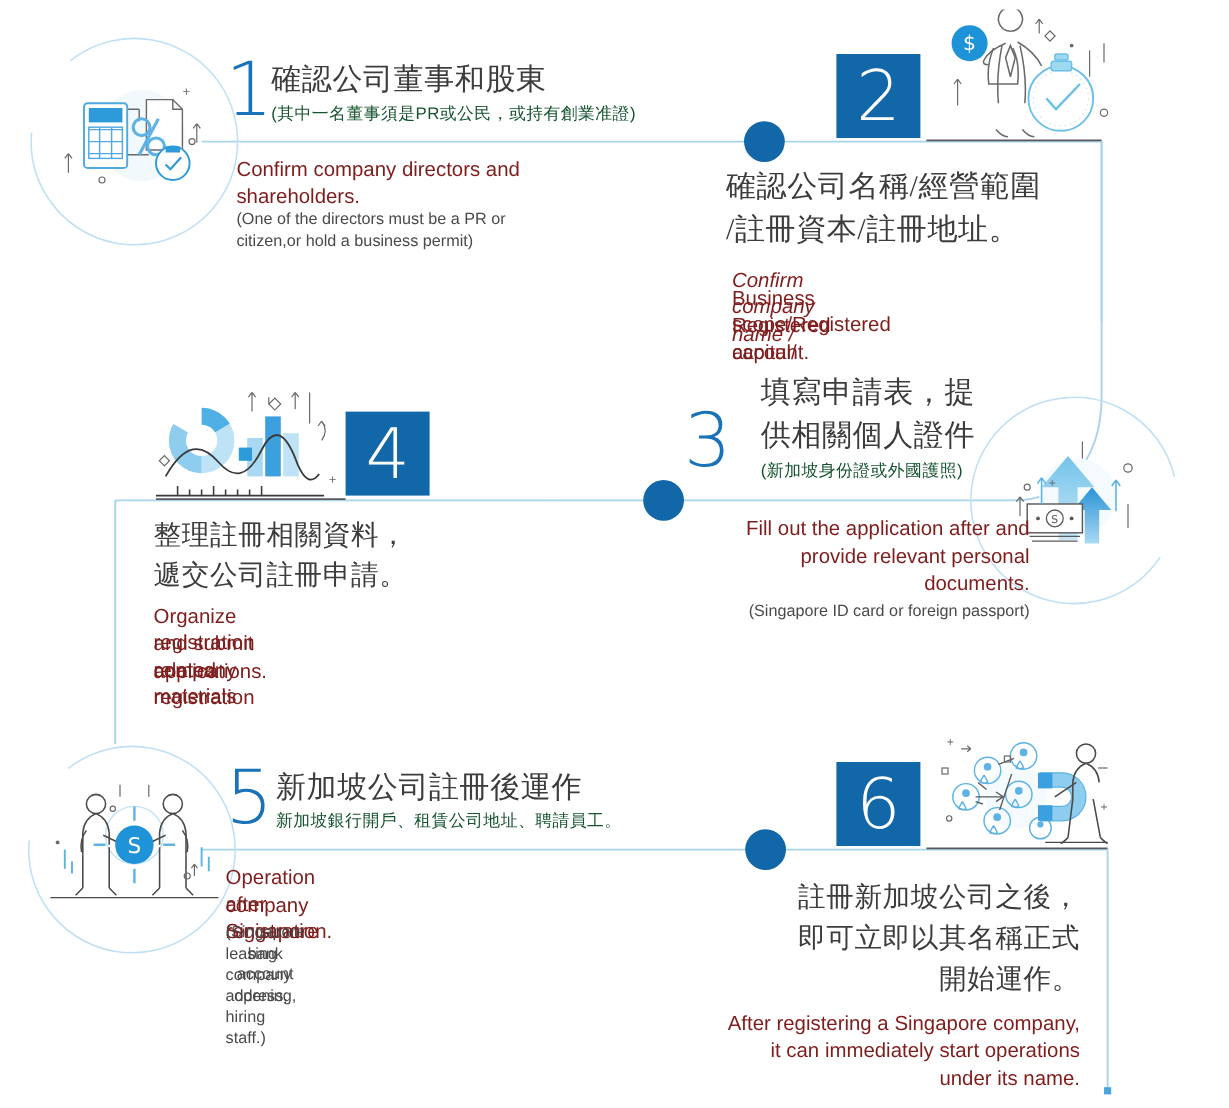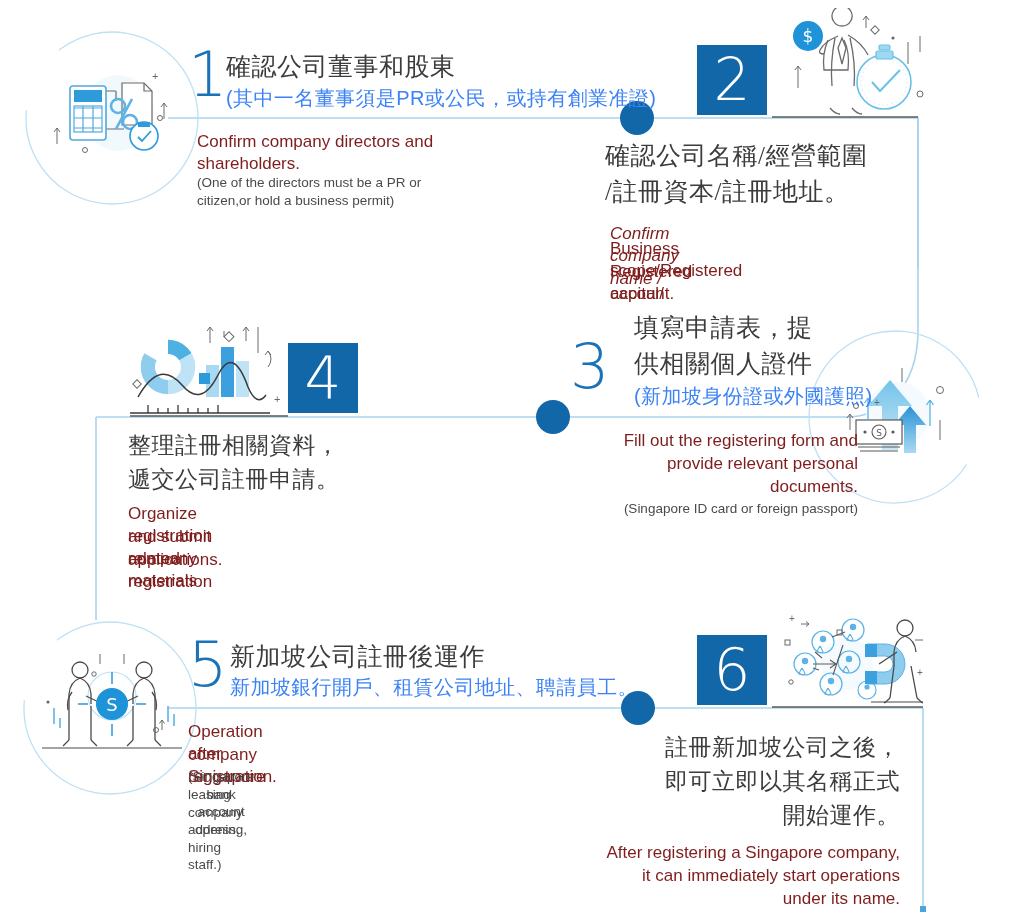--- a/index.html
+++ b/index.html
@@ -25,21 +25,21 @@
     font-family:"DejaVu Sans","Liberation Sans",sans-serif;
     font-weight:300;font-size:58px;line-height:1;
   }
 
   
   .cn-head{
     font-size:25px;color:#3c3c3c;font-weight:400;line-height:1.18;
     letter-spacing:0.5px;white-space:nowrap;font-family:Liberation Serif, serif;
   }
   .cn-sub{
-    font-size:20px;color:#3b82f6;line-height:1.3;letter-spacing:0.4px;
+    font-size:14px;color:#14532d;line-height:1.3;letter-spacing:0.4px;
     white-space:nowrap;
   }
   .en-main{
     font-size:17px;color:#7f1d1d;line-height:1.32;font-weight:400;
   }
   .en-small{
     font-size:13.5px;color:#4a4a4a;line-height:1.3;
   }
   .cn-body{
     font-size:23px;color:#3c3c3c;line-height:1.32;letter-spacing:0.5px;
@@ -198,21 +198,21 @@
       </g>
       <text x="34" y="48" fill="#6a6a6a" font-size="10">+</text>
       <circle cx="100" cy="32" r="3.5" fill="none" stroke="#6a6a6a" stroke-width="1"></circle>
       <circle cx="16" cy="48" r="2.5" fill="none" stroke="#6a6a6a" stroke-width="1"></circle>
     </svg>
 
     <div class="num-plain" style="position:absolute;left:570px;top:336px;">3</div>
     <div class="cn-head" style="position:absolute;left:634px;top:313px;">填寫申請表，提</div>
     <div class="cn-head" style="position:absolute;left:634px;top:349px;">供相關個人證件</div>
     <div class="cn-sub" style="position:absolute;left:634px;top:383px;">(新加坡身份證或外國護照)</div>
-    <div class="en-main ralign" style="position:absolute;left:520px;top:430px;width:338px;">Fill out the registering form and</div>
+    <div class="en-main ralign" style="position:absolute;left:520px;top:430px;width:338px;">Fill out the application after and</div>
     <div class="en-main ralign" style="position:absolute;left:520px;top:453px;width:338px;">provide relevant personal</div>
     <div class="en-main ralign" style="position:absolute;left:520px;top:476px;width:338px;">documents.</div>
     <div class="en-small ralign" style="position:absolute;left:520px;top:500px;width:338px;">(Singapore ID card or foreign passport)</div>
   </div>
 
   <div class="step" style="left:0;top:0;">
     <svg class="icon-svg" style="left:128px;top:325px;" width="160" height="92" viewBox="0 0 160 92">
       <g>
         <path d="M40 42 a28 28 0 0 1 0 -28 l0 14 z" fill="#fff"></path>
         <path d="M40 14 a28 28 0 0 1 24 14 l-24 14 z" fill="#4fb0e4"></path>

